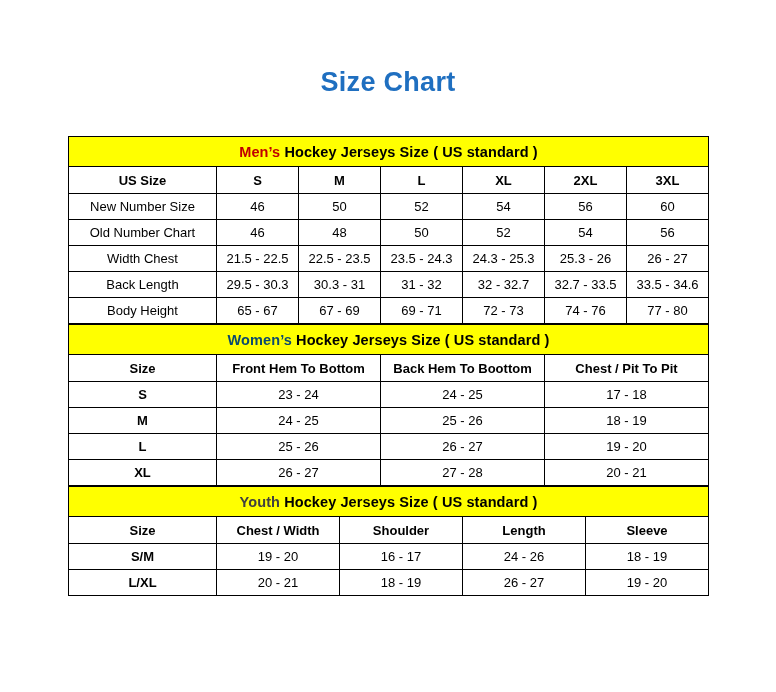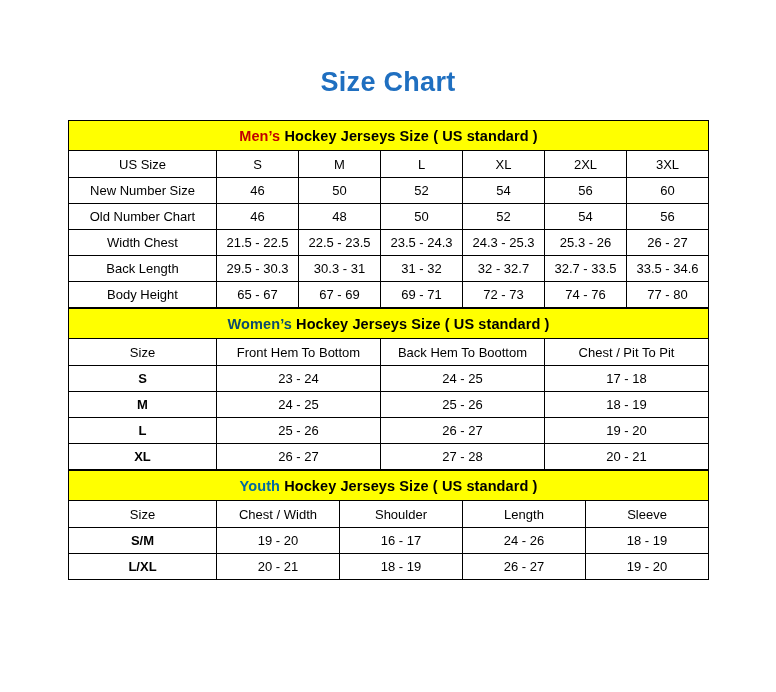--- a/index.html
+++ b/index.html
@@ -24,21 +24,21 @@
     text-align: center;
     color: #1f6fc0;
     font-size: 27px;
     font-weight: bold;
     letter-spacing: 0.3px;
     padding-top: 66px;
     padding-bottom: 0;
     line-height: 1.2;
   }
   .tables-wrap {
-    margin: 0 auto;
+    margin: 16px auto;
     padding-top: 22px;
     width: 640px;
   }
   table {
     border-collapse: collapse;
     width: 640px;
     table-layout: fixed;
   }
   td, th {
     border: 1px solid #000000;
@@ -52,24 +52,24 @@
   }
   .section-head td {
     background: #ffff00;
     font-weight: bold;
     font-size: 14.5px;
     height: 30px;
     letter-spacing: 0.1px;
   }
   .section-head .accent-men { color: #c00000; }
   .section-head .accent-women { color: #0c4a6e; }
-  .section-head .accent-youth { color: #0369a1; }
+  .section-head .accent-youth { color: #404040; }
   .section-head .rest { color: #000000; }
   .col-head td {
-    font-weight: normal;
+    font-weight: bold;
     font-size: 13px;
     height: 27px;
   }
   .rowlabel {
     font-weight: normal;
   }
   .bold-cell {
     font-weight: bold;
   }
   

